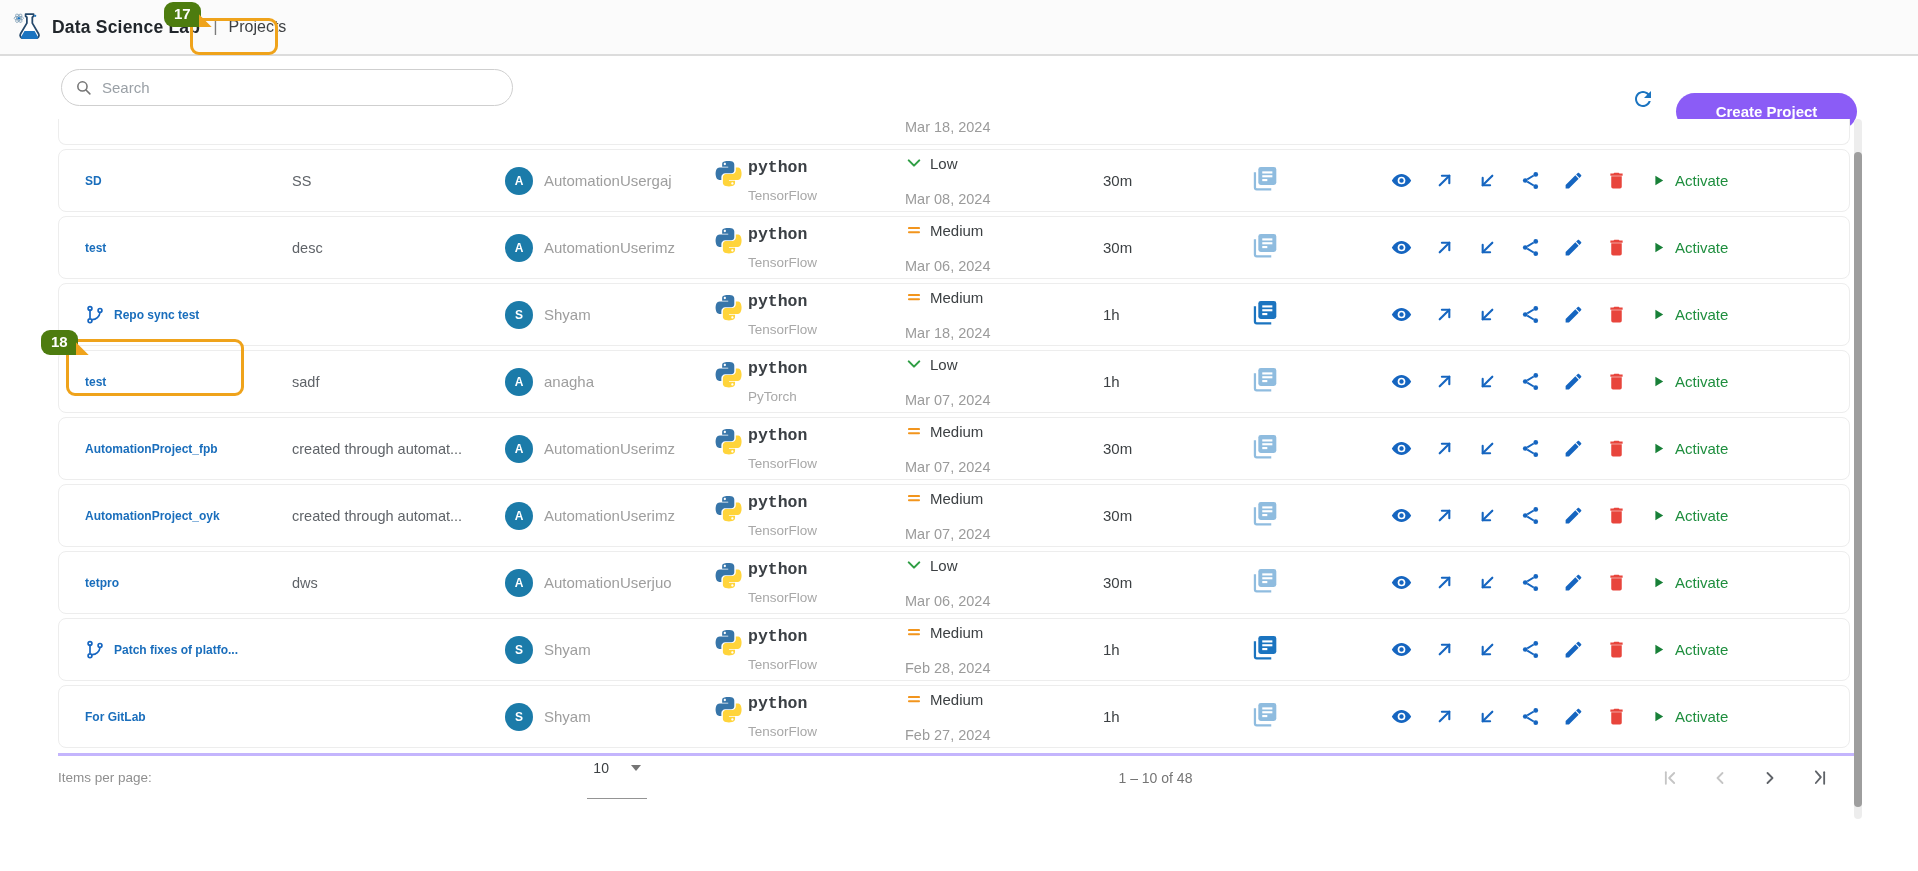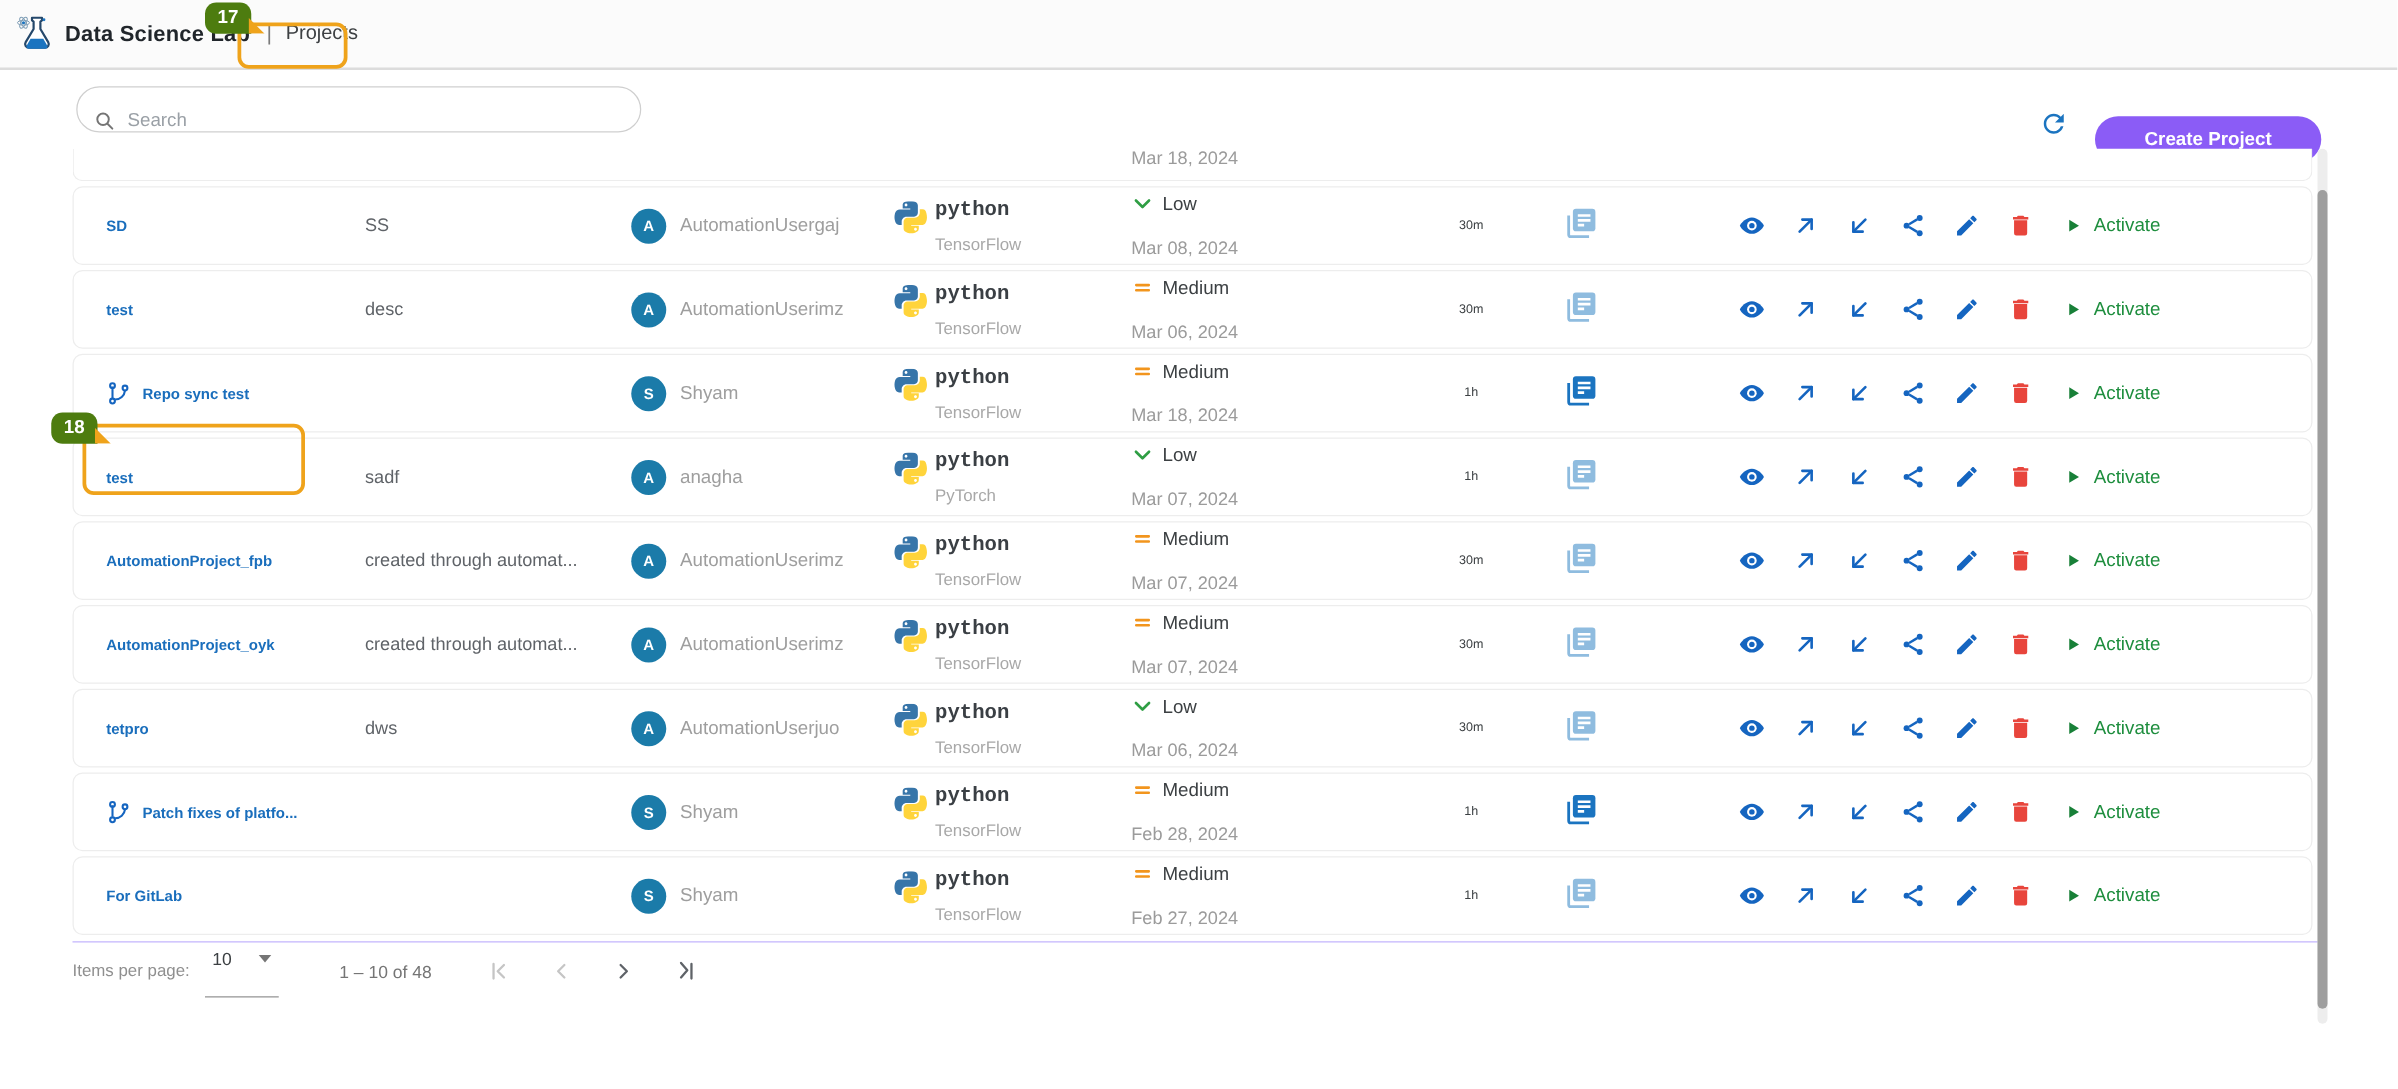--- a/index.html
+++ b/index.html
@@ -12,21 +12,21 @@
             padding-left:12px; }
   .logo { width:32px; height:32px; margin-right:8px; flex:0 0 auto; }
   .app-title { font-size:17.5px; font-weight:700; color:#21262b; letter-spacing:.2px; }
   .tb-sep { color:#7b7b7b; font-size:17px; margin:0 11px 0 13px; }
   .breadcrumb { font-size:16px; color:#3d4043; }
 
   
   .toolbar { position:relative; height:61px; }
   .searchbox { position:absolute; left:61px; top:13px; width:452px; height:37px;
                border:1px solid #cfcfcf; border-radius:19px; background:#fff;
-               display:flex; align-items:flex-end; padding-left:13px; gap:10px; }
+               display:flex; align-items:center; padding-left:13px; gap:10px; }
   .searchbox svg { width:17px; height:17px; flex:0 0 auto; }
   .searchbox input { border:none; outline:none; font-size:15px; color:#3c4043;
                      width:380px; background:transparent;
                      font-family:"Liberation Sans", sans-serif; }
   .searchbox input::placeholder { color:#9aa0a6; }
   .tool-right { position:absolute; right:61px; top:13px; display:flex;
                 align-items:center; gap:20px; }
   .refresh-btn { width:26px; height:26px; cursor:pointer; background:none; border:none; padding:0; }
   .refresh-btn svg { width:24px; height:24px; }
   .create-btn { width:181px; height:37px; border:none; border-radius:19px;
@@ -63,34 +63,34 @@
   .c-created .uname { color:#9e9e9e; font-size:15px; white-space:nowrap; }
   .c-env { display:flex; align-items:flex-start; gap:6px; }
   .c-env svg { width:27px; height:27px; margin-top:3px; }
   .envtext { display:flex; flex-direction:column; }
   .envtext .lang { font-size:16.5px; font-weight:700; color:#3a3f44;font-family:Liberation Mono, monospace; }
   .envtext .fw { font-size:13.5px; color:#a8a8a8; margin-top:11px; }
   .c-res { display:flex; flex-direction:column; align-items:flex-start; }
   .res-line { display:flex; align-items:center; gap:7px; color:#3c4043; font-size:15px; }
   .res-line svg { width:18px; height:18px; }
   .res-date { color:#9b9b9b; font-size:14.5px; margin-top:19px; }
-  .c-idle { color:#3c4043; font-size:10px;text-align:center; }
+  .c-idle { color:#3c4043; font-size:15px; }
   .c-libs { cursor:pointer; }
   .c-libs svg { width:27px; height:27px; }
   .c-actions { display:flex; align-items:center; gap:22px; }
   .act { background:none; border:none; padding:0; cursor:pointer; width:21px; height:21px; }
   .act svg { width:21px; height:21px; display:block; }
   .activate { display:flex; align-items:center; gap:9px; background:none; border:none;
               cursor:pointer; color:#1e8e3e; font-size:15px; margin-left:2px;
               font-family:"Liberation Sans", sans-serif; }
   .activate svg { width:15px; height:15px; }
 
   
-  .tfoot { height:46px; border-top:1px solid #c4b5fd; margin-top:5px; display:flex;
-           align-items:center; justify-content:flex-start; padding-right:22px; }
+  .tfoot { height:46px; border-top:3px solid #c4b5fd; margin-top:5px; display:flex;
+           align-items:center; justify-content:space-between; padding-right:22px; }
   .ipp-label { color:#8f8f8f; font-size:13.5px; margin-right:12px; }
   .ipp-select { display:flex; align-items:center; gap:22px;
                 border-bottom:1px solid #949494; padding:3px 6px 22px 6px;
                 color:#3c4043; font-size:14px; cursor:pointer; }
   .caret { width:0; height:0; border-left:5px solid transparent;
            border-right:5px solid transparent; border-top:6px solid #757575; }
   .range { color:#757575; font-size:14px; margin:0 44px 0 48px; }
   .pager { display:flex; align-items:center; gap:30px; margin-right:8px; }
   .pgbtn { background:none; border:none; padding:0; width:20px; height:20px; cursor:pointer; }
   .pgbtn svg { width:20px; height:20px; display:block; }

